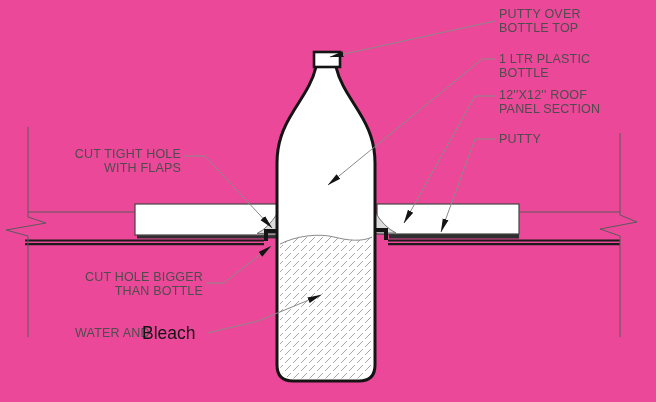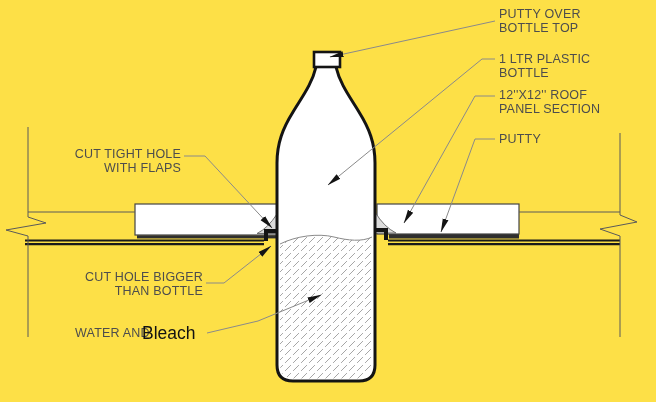--- a/index.html
+++ b/index.html
@@ -1,16 +1,16 @@
 <!DOCTYPE html>
 <html><head>
 <meta charset="utf-8">
 <style>
   html,body{margin:0;padding:0;background:#ffffff;}
-  .canvas{position:relative;width:656px;height:402px;background:#fde047;overflow:hidden;
+  .canvas{position:relative;width:656px;height:402px;background:#ec4899;overflow:hidden;
           font-family:"Liberation Sans", sans-serif;}
   svg{display:block;}
   .lbl{font-family:"Liberation Sans", sans-serif;font-size:12.5px;letter-spacing:0.2px;
        fill:#4d4d4d;}
   .lbl-plain{font-family:"Liberation Sans", sans-serif;font-size:17.5px;fill:#121212;}
   .leader{stroke:#8a8a8a;stroke-width:1;fill:none;}
   .thinline{stroke:#5a5a5a;stroke-width:1;fill:none;}
   .panel{fill:#ffffff;stroke:#444444;stroke-width:1.2;}
   .sheet{stroke:#1b1b1b;stroke-width:2.2;fill:none;}
   .strip{fill:#2f2f2f;}

